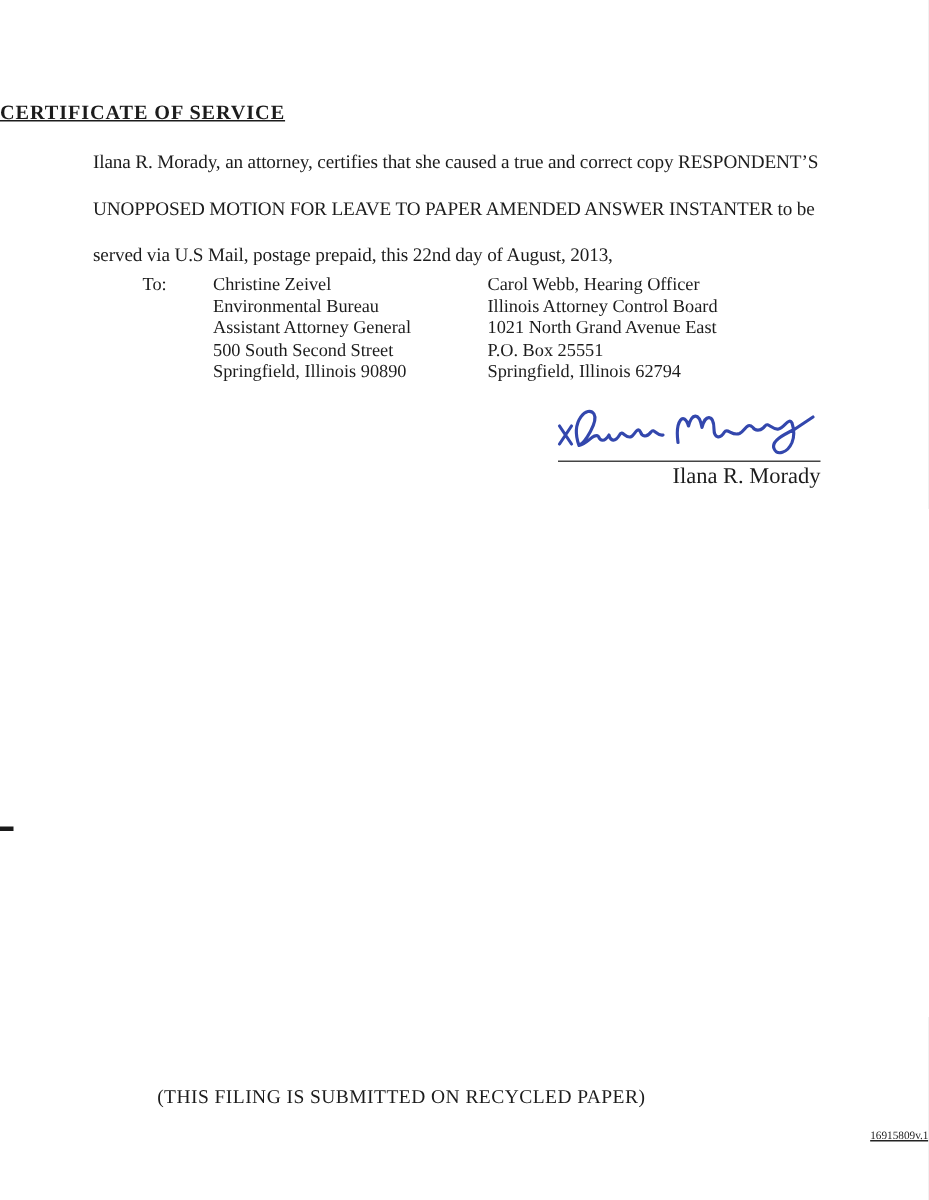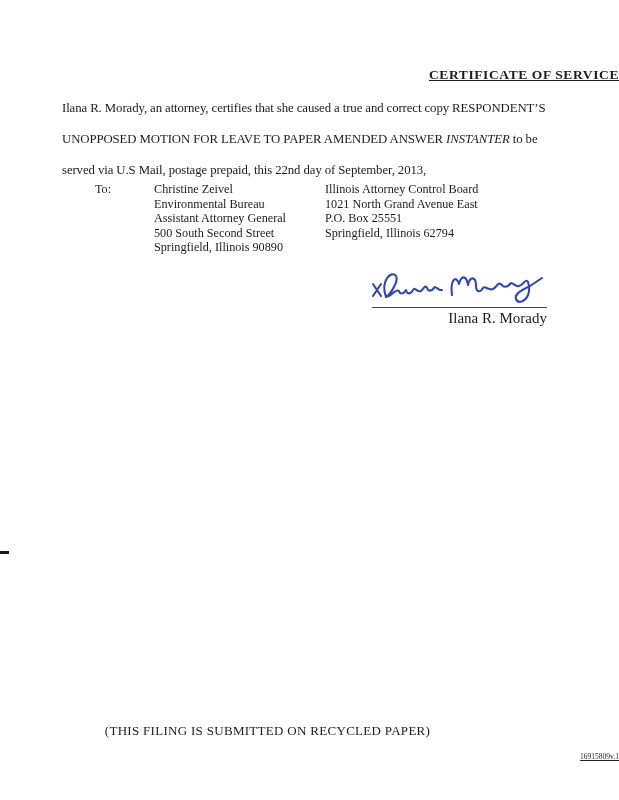--- a/index.html
+++ b/index.html
@@ -11,50 +11,50 @@
     background: #ffffff;
     font-family: "Liberation Serif", "DejaVu Serif", serif;
     color: #1c1c1c;
     overflow: hidden;
   }
   .doc-title {
     position: absolute;
     top: 67px;
     left: 0;
     width: 619px;
-    text-align: right;
+    text-align: left;
     font-size: 13.5px;
     font-weight: bold;
     letter-spacing: 0.6px;
     text-decoration: underline;
   }
   .body-para {
     position: absolute;
     top: 93px;
     left: 62px;
     width: 510px;
     font-size: 12.8px;
     letter-spacing: -0.1px;
   }
   .body-line {
     white-space: nowrap;
     height: 31px;
     line-height: 31px;
   }
-  .italic { font-style: italic; }
+  .italic { }
   .to-block {
     position: absolute;
     top: 182px;
     left: 0;
     width: 619px;
     font-size: 12.2px;
   }
   .to-label { position: absolute; left: 95px; top: 0; }
   .addr-col { position: absolute; top: 0; line-height: 14.6px; white-space: nowrap; }
-  .addr-col.col1 { left: 142px; margin-left: 12px; }
+  .addr-col.col1 { left: 142px; }
   .addr-col.col2 { left: 325px; }
   .signature-wrap {
     position: absolute;
     left: 370px;
     top: 264px;
     width: 180px;
     height: 60px;
   }
   .sig-svg { position: absolute; left: 0; top: 0; }
   .sig-line {
@@ -103,33 +103,34 @@
 </head>
 <body>
 
 <div class="page">
 
   <div class="doc-title">CERTIFICATE OF SERVICE</div>
 
   <div class="body-para">
     <div class="body-line">Ilana R. Morady, an attorney, certifies that she caused a true and correct copy RESPONDENT’S</div>
     <div class="body-line"><span>UNOPPOSED MOTION FOR LEAVE TO PAPER AMENDED ANSWER </span><span class="italic">INSTANTER</span><span> to be</span></div>
-    <div class="body-line">served via U.S Mail, postage prepaid, this 22nd day of September, 2013,</div>
+    <div class="body-line">served via U.S Mail, postage prepaid, this 22nd day of August, 2013,</div>
   </div>
 
   <div class="to-block">
     <div class="to-label">To:</div>
     <div class="addr-col col1">
       <div>Christine Zeivel</div>
       <div>Environmental Bureau</div>
       <div>Assistant Attorney General</div>
       <div>500 South Second Street</div>
       <div>Springfield, Illinois 90890</div>
     </div>
     <div class="addr-col col2">
+      <div>Carol Webb, Hearing Officer</div>
       <div>Illinois Attorney Control Board</div>
       <div>1021 North Grand Avenue East</div>
       <div>P.O. Box 25551</div>
       <div>Springfield, Illinois 62794</div>
     </div>
   </div>
 
   <div class="signature-wrap">
     <svg class="sig-svg" width="180" height="46" viewBox="0 0 180 46">
       <g fill="none" stroke="#3347ad" stroke-width="2.1" stroke-linecap="round" stroke-linejoin="round">

